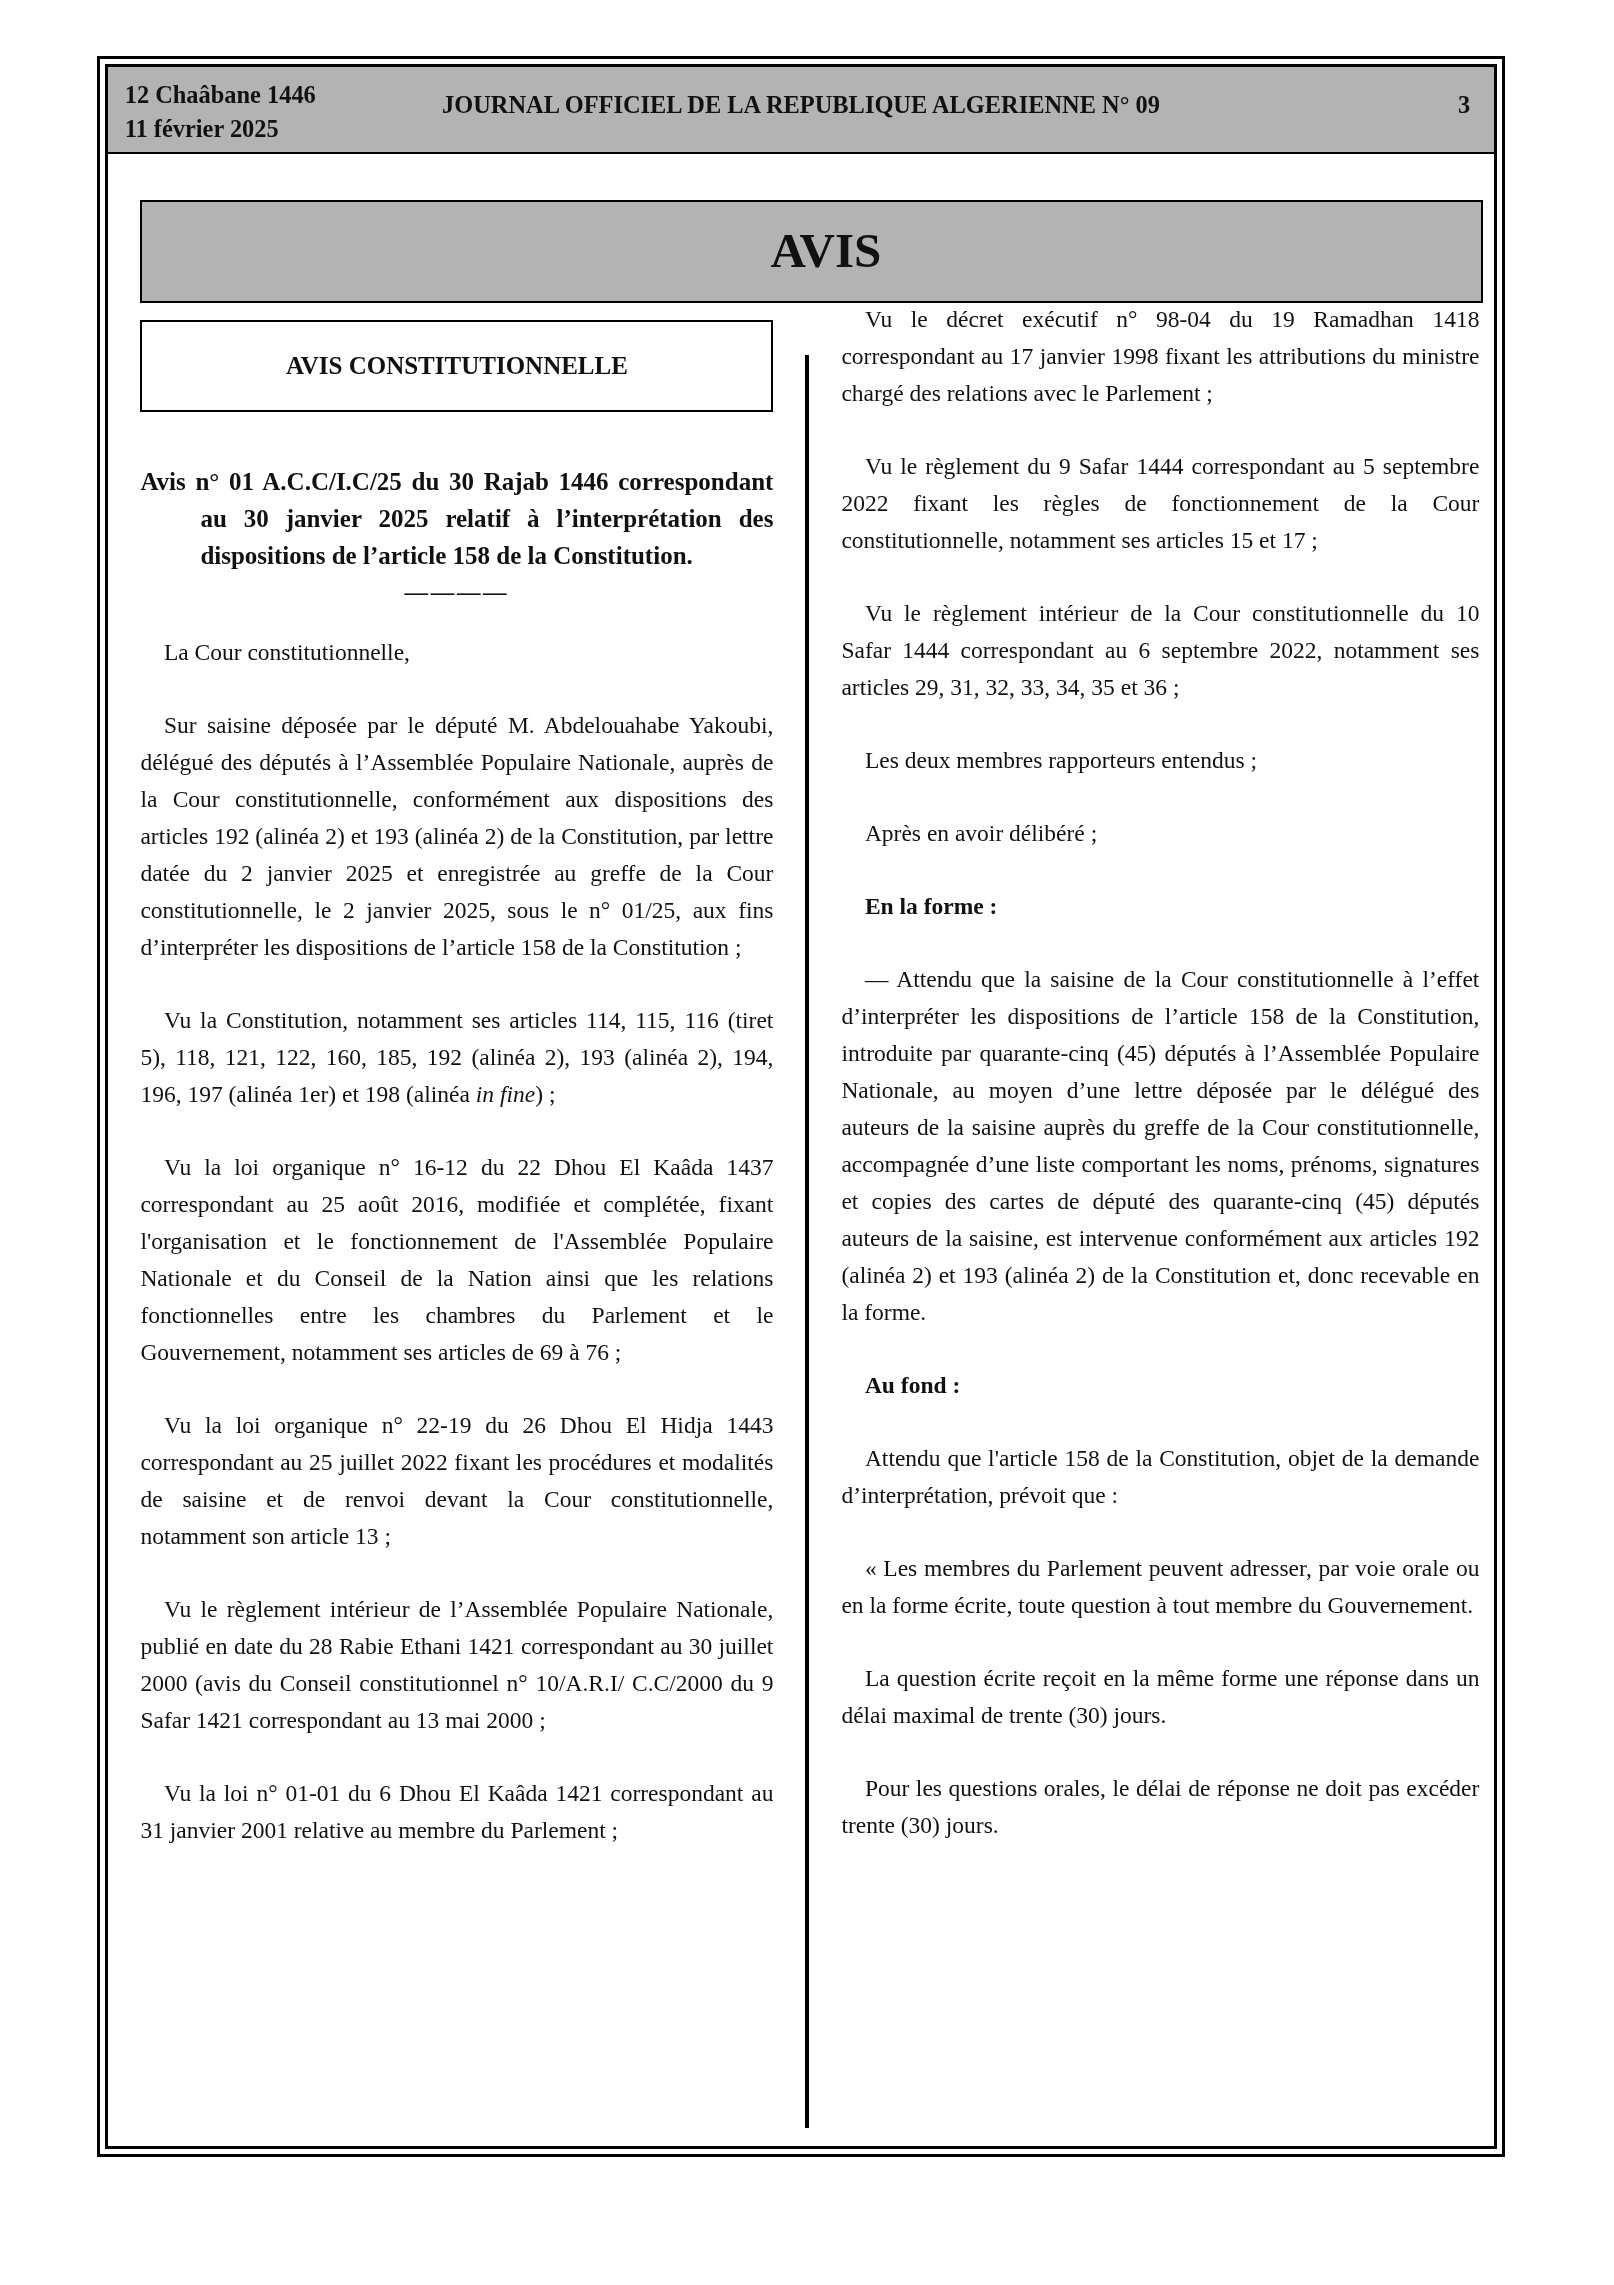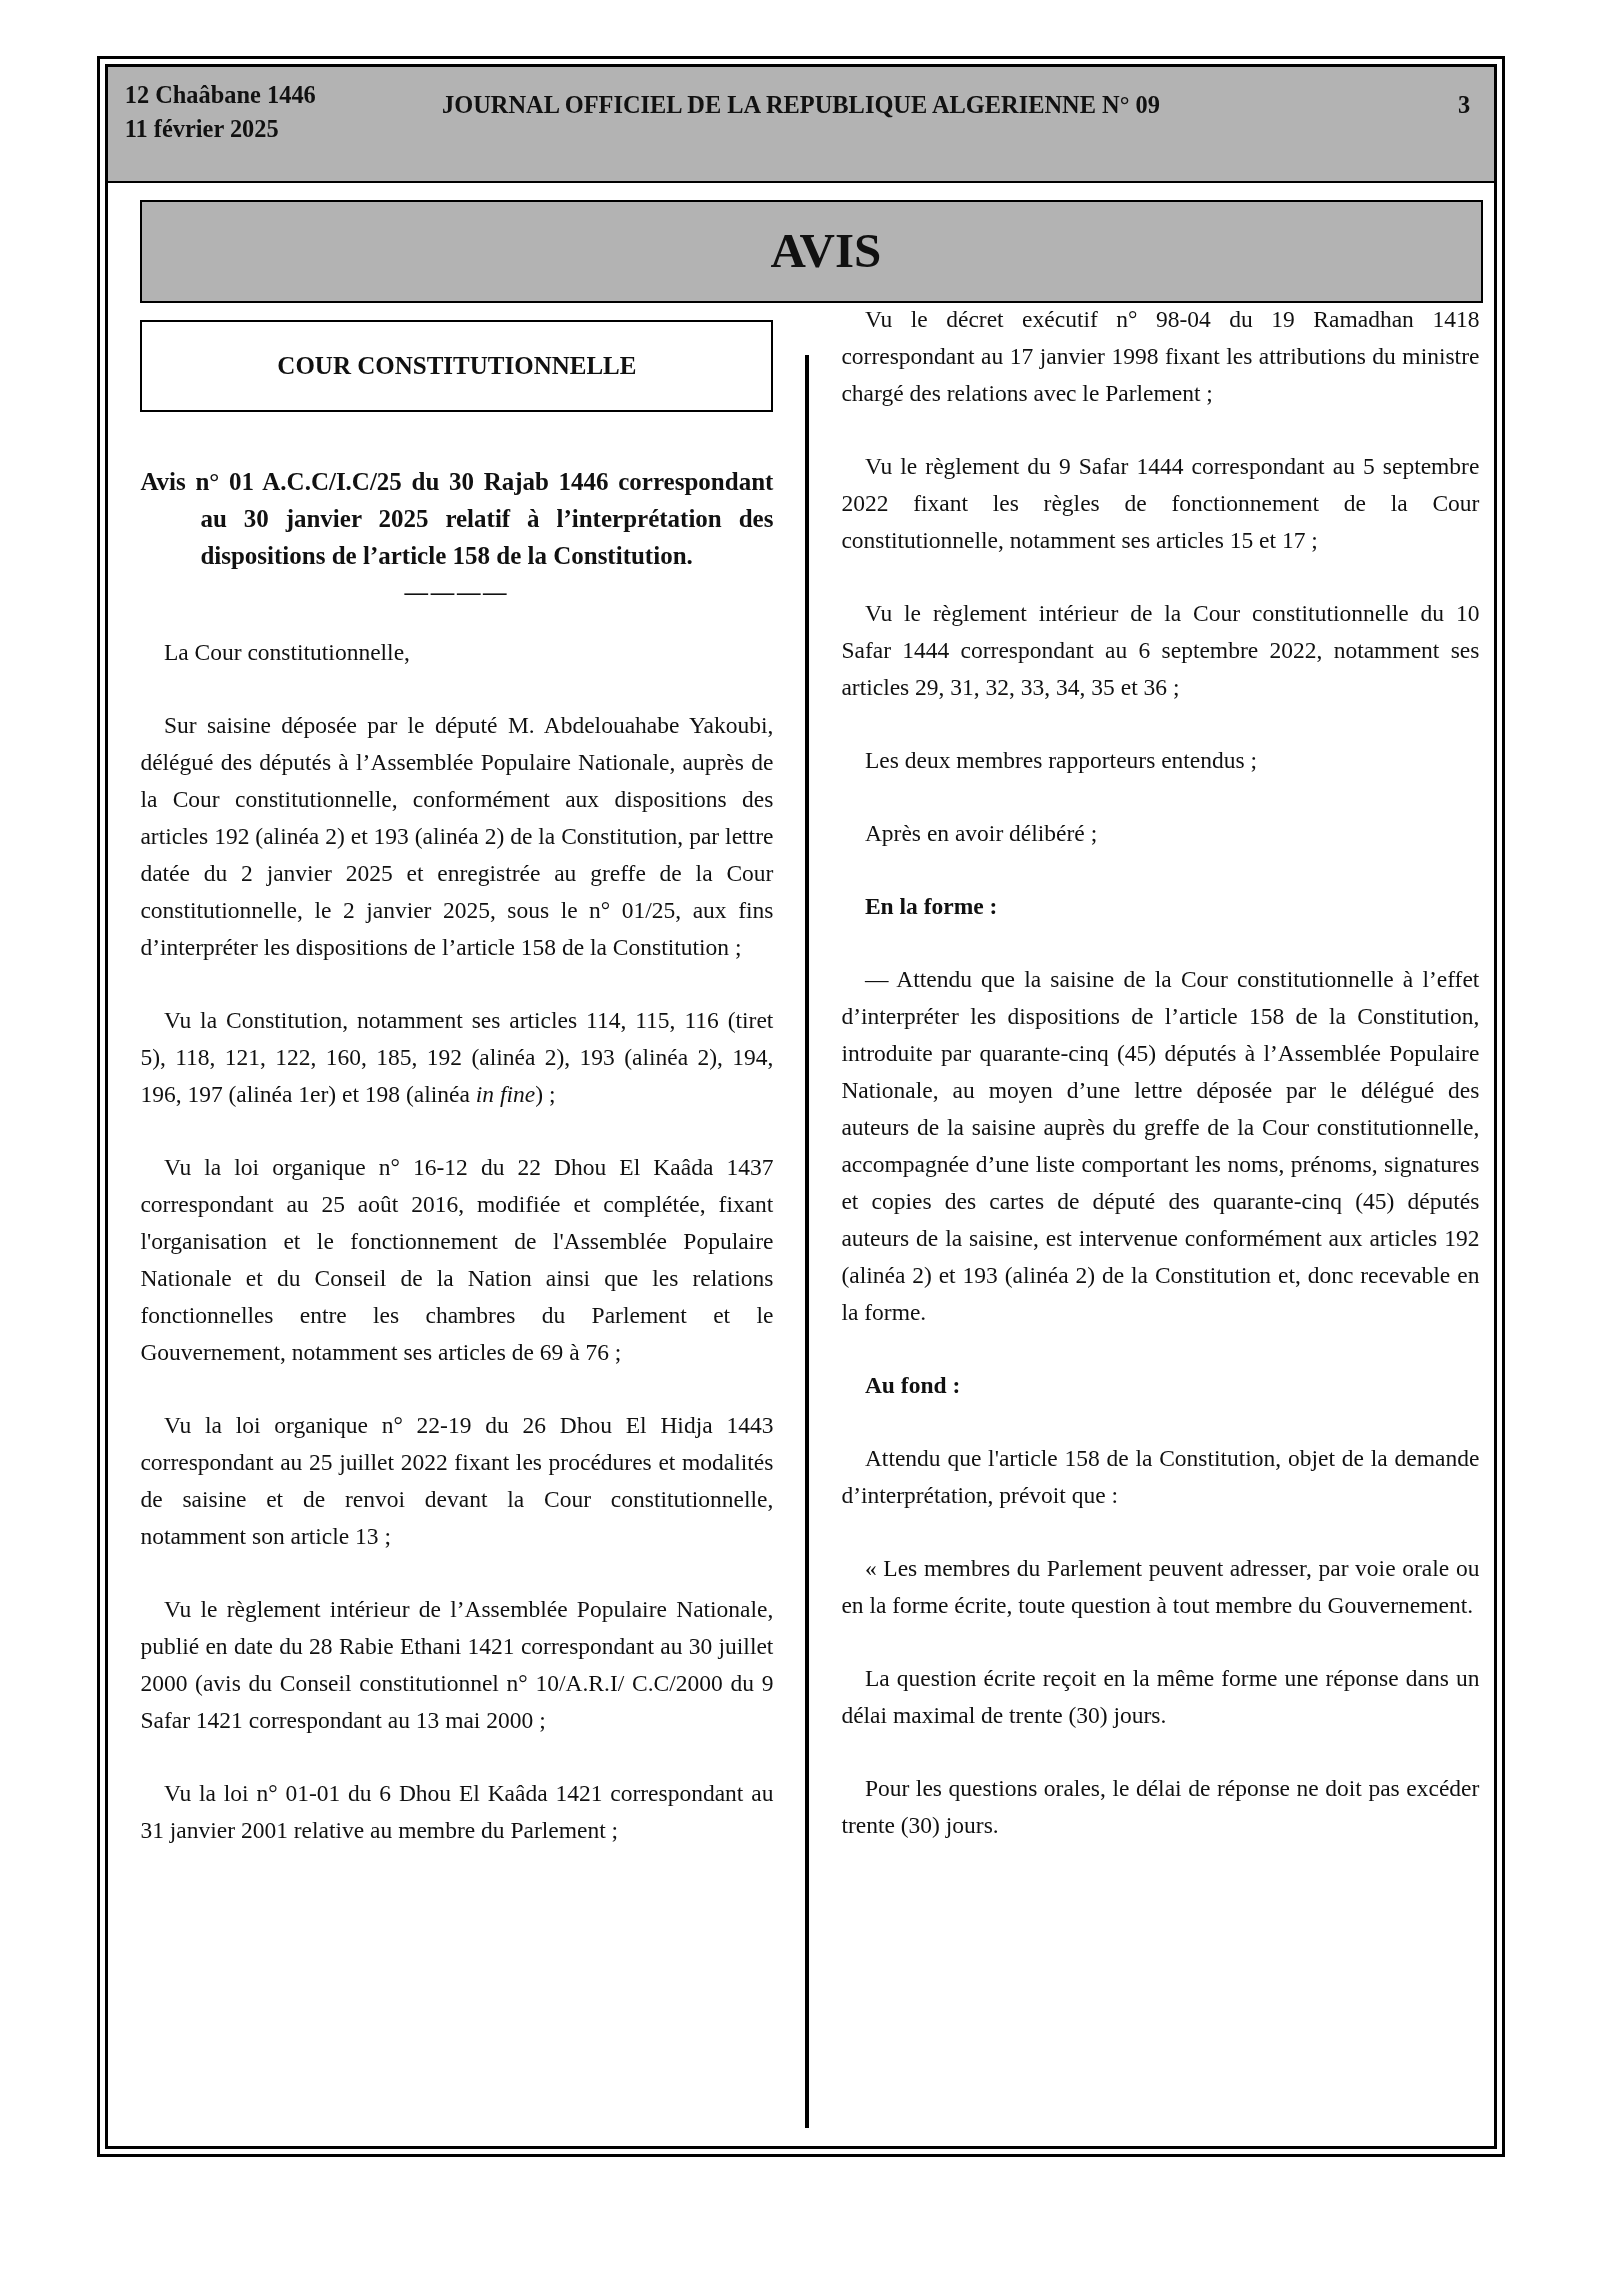--- a/index.html
+++ b/index.html
@@ -1,19 +1,19 @@
 <!DOCTYPE html>
 <html style="font-size:14.5px"><head>
 <meta charset="utf-8">
 <style>
   html, body { margin:0; padding:0; background:#ffffff; }
   body { width:1615px; height:2285px; position:relative; font-family:"Liberation Serif", serif; color:#111; }
   .frame-outer { position:absolute; left:97px; top:56px; width:1408px; height:2101px; border:3.6px solid #000; box-sizing:border-box; }
   .frame-inner { position:absolute; left:5.4px; top:5.4px; right:5.4px; bottom:5.4px; border:3.6px solid #000; box-sizing:border-box; }
-  .header { position:absolute; left:0; top:0; right:0; height:116px; background:#b3b3b3; border-bottom:2.7px solid #000; box-sizing:border-box; }
+  .header { position:absolute; left:0; top:0; right:0; height:87px; background:#b3b3b3; border-bottom:2.7px solid #000; box-sizing:border-box; }
   .hdr-date { position:absolute; left:16.3px; top:11px; font-weight:bold; font-size:24.4px; line-height:34px; }
   .hdr-title { position:absolute; left:0; right:0; top:23.5px; text-align:center; font-weight:bold; font-size:24.4px; }
   .hdr-page { position:absolute; right:23.5px; top:23.5px; font-weight:bold; font-size:24.4px; }
   .avis-box { position:absolute; left:32px; top:133px; width:1343px; height:103px; background:#b3b3b3; border:2.7px solid #000; box-sizing:border-box; text-align:center;padding-left:28px; }
   .avis-box span { display:inline-block; font-weight:bold; font-size:49px; line-height:98px; }
   .col { position:absolute; font-size:23.5px; line-height:37px; text-align:justify; }
   .col-left { left:32px; top:253px; width:633px; }
   .col-right { left:733px; top:234px; width:638px; }
   .divider { position:absolute; left:697px; top:288px; width:3.6px; height:1773px; background:#000; }
   .court-box { border:2.7px solid #000; height:92px; box-sizing:border-box; text-align:center; font-weight:bold; font-size:25px; line-height:87px; margin-bottom:51px; }
@@ -36,21 +36,21 @@
       </div>
       <div class="hdr-title">JOURNAL OFFICIEL DE LA REPUBLIQUE ALGERIENNE N° 09</div>
       <div class="hdr-page">3</div>
     </div>
 
     <div class="avis-box">
       <span>AVIS</span>
     </div>
 
     <div class="col col-left">
-      <div class="court-box">COUR CONSTITUTIONNELLE</div>
+      <div class="court-box">AVIS CONSTITUTIONNELLE</div>
       <div class="title-block">Avis n° 01 A.C.C/I.C/25 du 30 Rajab 1446 correspondant au 30 janvier 2025 relatif à l’interprétation des dispositions de l’article 158 de la Constitution.</div>
       <div class="dashes">————</div>
       <p>La Cour constitutionnelle,</p>
       <p>Sur saisine déposée par le député M. Abdelouahabe Yakoubi, délégué des députés à l’Assemblée Populaire Nationale, auprès de la Cour constitutionnelle, conformément aux dispositions des articles 192 (alinéa 2) et 193 (alinéa 2) de la Constitution, par lettre datée du 2 janvier 2025 et enregistrée au greffe de la Cour constitutionnelle, le 2 janvier 2025, sous le n° 01/25, aux fins d’interpréter les dispositions de l’article 158 de la Constitution ;</p>
       <p><span>Vu la Constitution, notamment ses articles 114, 115, 116 (tiret 5), 118, 121, 122, 160, 185, 192 (alinéa 2), 193 (alinéa 2), 194, 196, 197 (alinéa 1er) et 198 (alinéa</span> <em>in fine</em><span>) ;</span></p>
       <p>Vu la loi organique n° 16-12 du 22 Dhou El Kaâda 1437 correspondant au 25 août 2016, modifiée et complétée, fixant l'organisation et le fonctionnement de l'Assemblée Populaire Nationale et du Conseil de la Nation ainsi que les relations fonctionnelles entre les chambres du Parlement et le Gouvernement, notamment ses articles de 69 à 76 ;</p>
       <p>Vu la loi organique n° 22-19 du 26 Dhou El Hidja 1443 correspondant au 25 juillet 2022 fixant les procédures et modalités de saisine et de renvoi devant la Cour constitutionnelle, notamment son article 13 ;</p>
       <p>Vu le règlement intérieur de l’Assemblée Populaire Nationale, publié en date du 28 Rabie Ethani 1421 correspondant au 30 juillet 2000 (avis du Conseil constitutionnel n° 10/A.R.I/ C.C/2000 du 9 Safar 1421 correspondant au 13 mai 2000 ;</p>
       <p>Vu la loi n° 01-01 du 6 Dhou El Kaâda 1421 correspondant au 31 janvier 2001 relative au membre du Parlement ;</p>
     </div>

